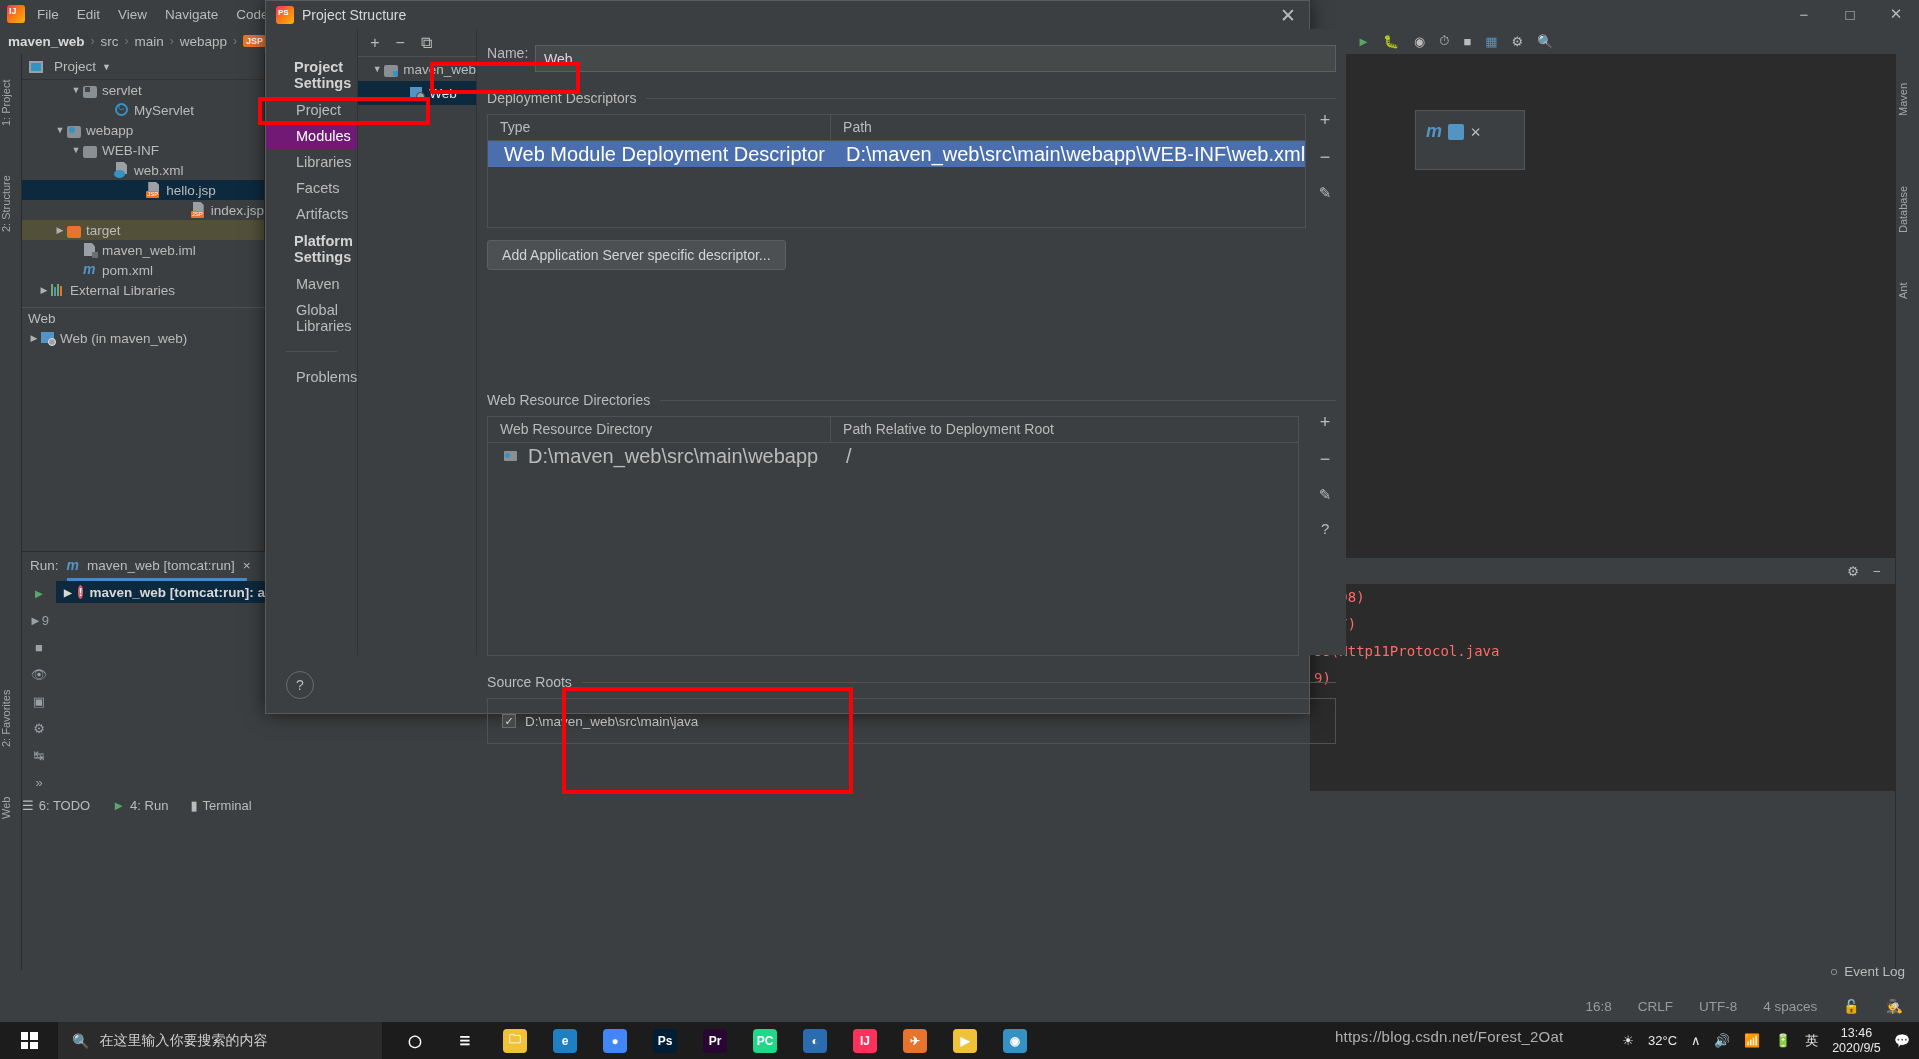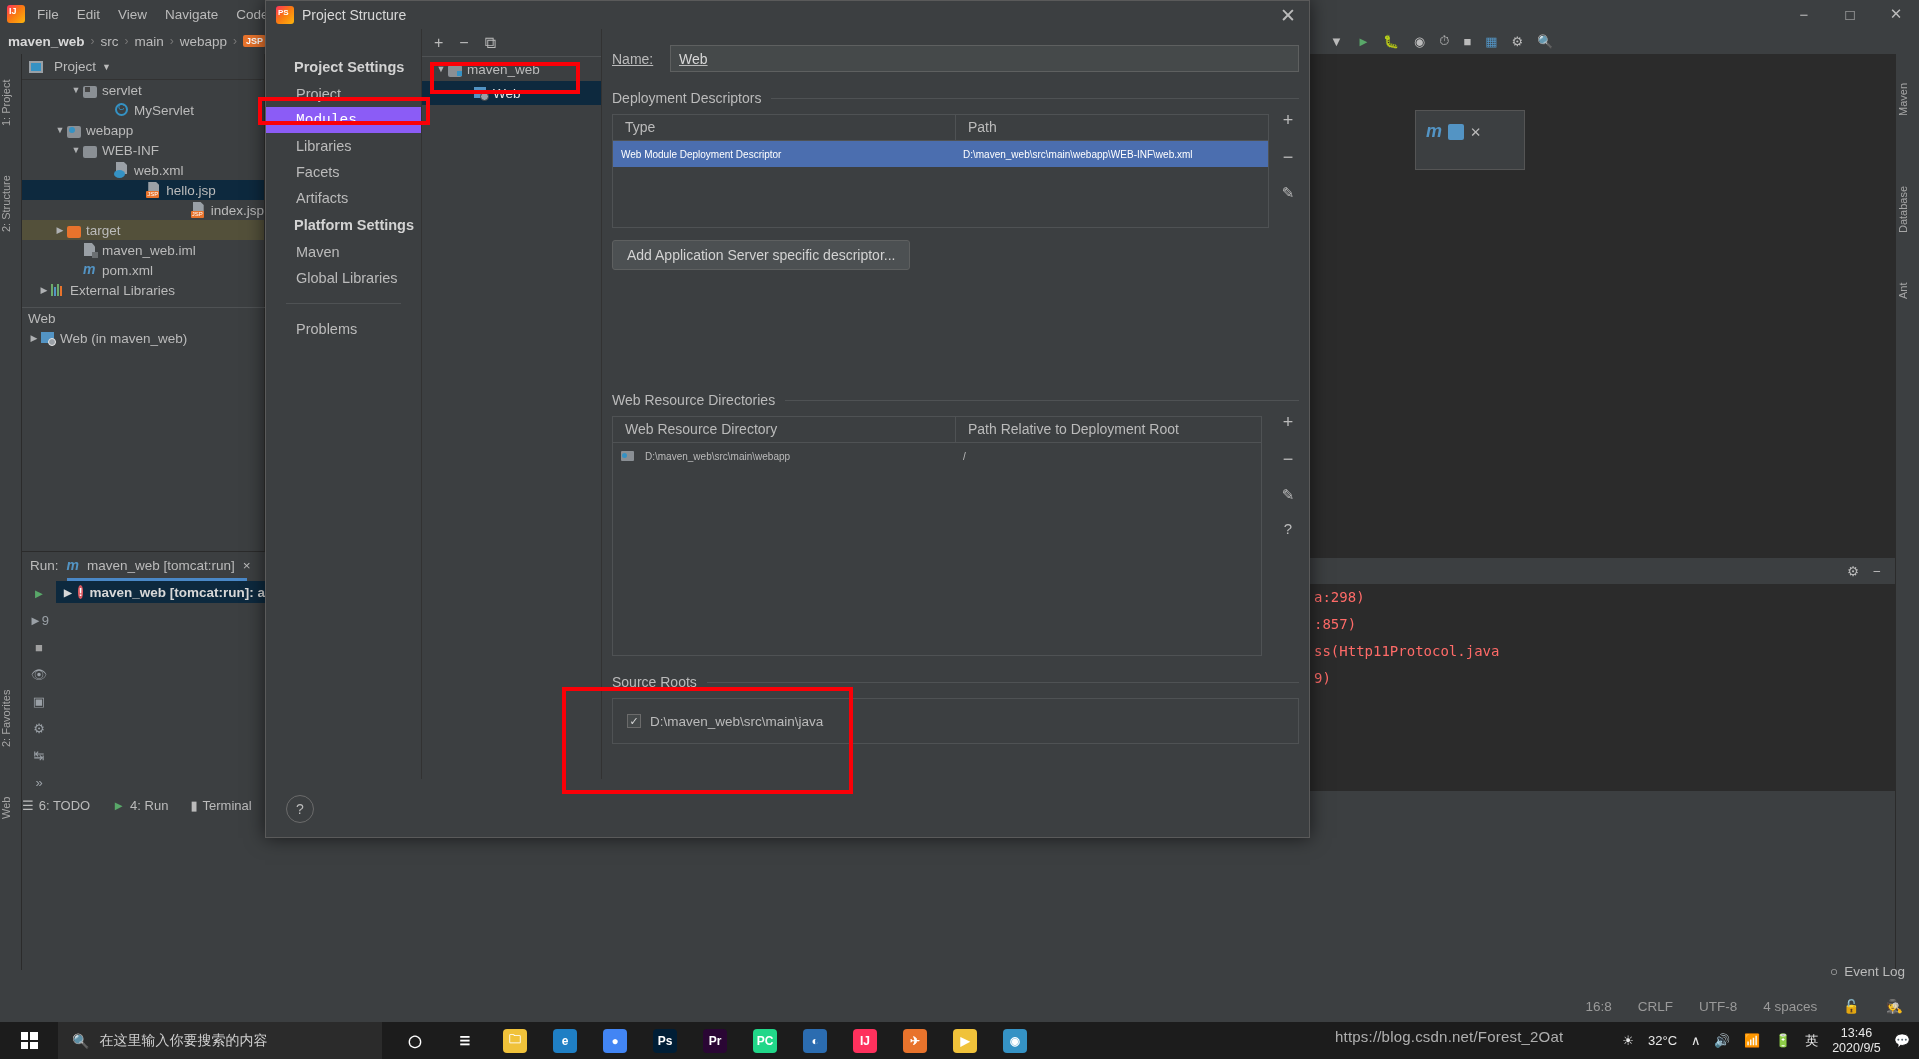--- a/index.html
+++ b/index.html
@@ -90,57 +90,57 @@
   .winlogo i { background:#fff; display:block; }
   .searchbox { width:324px; height:37px; background:#2b2b2b; display:flex; align-items:center; gap:10px; padding-left:14px; color:#cfcfcf; font-size:14px; }
   .tbicons { display:flex; align-items:center; gap:0px; margin-left:8px; }
   .tbicon { width:50px; height:37px; display:flex; align-items:center; justify-content:center; position:relative; }
   .tbicon .g { width:24px; height:24px; border-radius:4px; display:flex; align-items:center; justify-content:center; font-size:12px; font-weight:bold; color:#fff; }
   .tray { position:absolute; right:0; top:0; height:37px; display:flex; align-items:center; gap:14px; padding-right:8px; color:#e8e8e8; font-size:13px; }
   .clock { text-align:center; line-height:15px; font-size:12.5px; }
   .watermark { position:absolute; left:1335px; top:1028px; font-size:15px; color:#c8c8c8; opacity:.85; letter-spacing:.2px; }
 
   
-  .dialog { position:absolute; left:265px; top:0px; width:1045px; height:838px; background:#3c3f41; border:1px solid #5a5a5a; box-shadow:0 0 18px rgba(0,0,0,.6); }
+  .dialog { position:absolute; left:265px; top:0px; width:1045px; height:714px; background:#3c3f41; border:1px solid #5a5a5a; box-shadow:0 0 18px rgba(0,0,0,.6); }
   .dlg-title { height:28px; display:flex; align-items:center; gap:8px; padding-left:10px; background:#3c3f41; color:#d8d8d8; font-size:14px; position:relative; }
   .dlg-close { position:absolute; right:10px; top:3px; font-size:19px; color:#bbb; width:22px; text-align:center; }
   .dlg-logo { width:18px; height:18px; border-radius:3px; background:linear-gradient(135deg,#fe315d 0%,#f97a12 48%,#fdb60d 100%); position:relative; }
   .dlg-logo::after{ content:"PS"; position:absolute; left:2px; top:2px; font-size:8px; color:#fff; font-weight:bold;}
 
   .dlg-body { position:absolute; left:0; top:28px; right:0; bottom:58px; display:flex; }
 
   
   .dlg-nav { width:156px; background:#3c3f41; padding-top:24px; position:relative; border-right:1px solid #323232;}
   .nav-group { font-weight:bold; color:#d3d3d3; font-size:14.5px; padding:6px 0 6px 28px; }
   .nav-item { padding:5px 0 5px 30px; font-size:14.5px; color:#bbbbbb; }
-  .nav-item.sel { background:#8b5cf6; color:#ffffff;font-family:Liberation Mono, monospace; }
+  .nav-item.sel { background:#701a75; color:#ffffff; }
   .nav-sep { height:1px; background:#4f5254; margin:12px 20px; }
 
   
   .dlg-tree { width:180px; background:#3c3f41; border-right:1px solid #323232; position:relative; }
   .dlg-tree-tb { height:28px; display:flex; align-items:center; gap:16px; padding-left:12px; color:#bbb; font-size:16px; border-bottom:1px solid #4f5254;}
   .mrow { height:24px; display:flex; align-items:center; font-size:13.5px; color:#bbb; padding-left:6px;}
   .mrow.sel { background:#0d293e; color:#e8e8e8; }
 
   
   .dlg-main { flex:1; background:#3c3f41; position:relative; padding:10px 10px 0 10px; }
-  .namerow { display:flex; align-items:center; gap:10px; margin:6px 0 0 0;text-decoration:underline; }
+  .namerow { display:flex; align-items:flex-start; margin:6px 0 0 0; }
   .namerow label { font-size:14px; color:#bbb; width:48px; }
   .textfield { flex:1; height:27px; background:#45494a; border:1px solid #5e6060; color:#d8d8d8; font-size:14px; padding:2px 8px; display:flex; align-items:center; }
 
   .sec-title { display:flex; align-items:center; gap:10px; margin-top:18px; font-size:14px; color:#bbb; }
   .sec-title .line { flex:1; height:1px; background:#4f5254; }
 
   .table { margin-top:8px; border:1px solid #4f5254; background:#3c3f41; }
   .thead { display:flex; height:26px; background:#3c3f41; border-bottom:1px solid #4f5254; }
   .th { font-size:14px; color:#bbb; padding:4px 0 0 12px; }
   .tcol-sep { width:1px; background:#4f5254; }
   .trowd { display:flex; height:26px; align-items:center; }
   .trowd.sel { background:#4b6eaf; color:#fff; }
-  .td { font-size:10px; padding-left:8px; white-space:nowrap; overflow:hidden; display:flex; align-items:center; gap:6px;}
+  .td { font-size:20px; padding-left:16px; white-space:nowrap; overflow:hidden; display:flex; align-items:center; gap:6px;}
 
   .btn { background:#4c5052; border:1px solid #5e6060; color:#d3d3d3; font-size:14px; padding:6px 14px; border-radius:3px; display:inline-block; }
 
   .srcbox { border:1px solid #4f5254; margin-top:8px; height:46px; display:flex; align-items:center; padding-left:14px; gap:9px;}
   .cbx { width:14px; height:14px; border:1px solid #6b6b6b; background:#45494a; color:#d8d8d8; font-size:11px; display:flex; align-items:center; justify-content:center; }
 
   .dlg-footer { position:absolute; left:0; right:0; bottom:0; height:58px; display:flex; align-items:center; justify-content:flex-end; gap:12px; padding-right:16px; }
   .help-q { position:absolute; left:20px; bottom:14px; width:28px; height:28px; border-radius:50%; border:1px solid #6b6b6b; color:#bbb; display:flex; align-items:center; justify-content:center; font-size:14px;}
   .fbtn { min-width:88px; text-align:center; background:#4c5052; border:1px solid #5e6060; color:#d3d3d3; font-size:14px; padding:7px 16px; border-radius:3px;}
   .fbtn.primary { background:#4b6eaf; border-color:#4b6eaf; color:#fff; }

